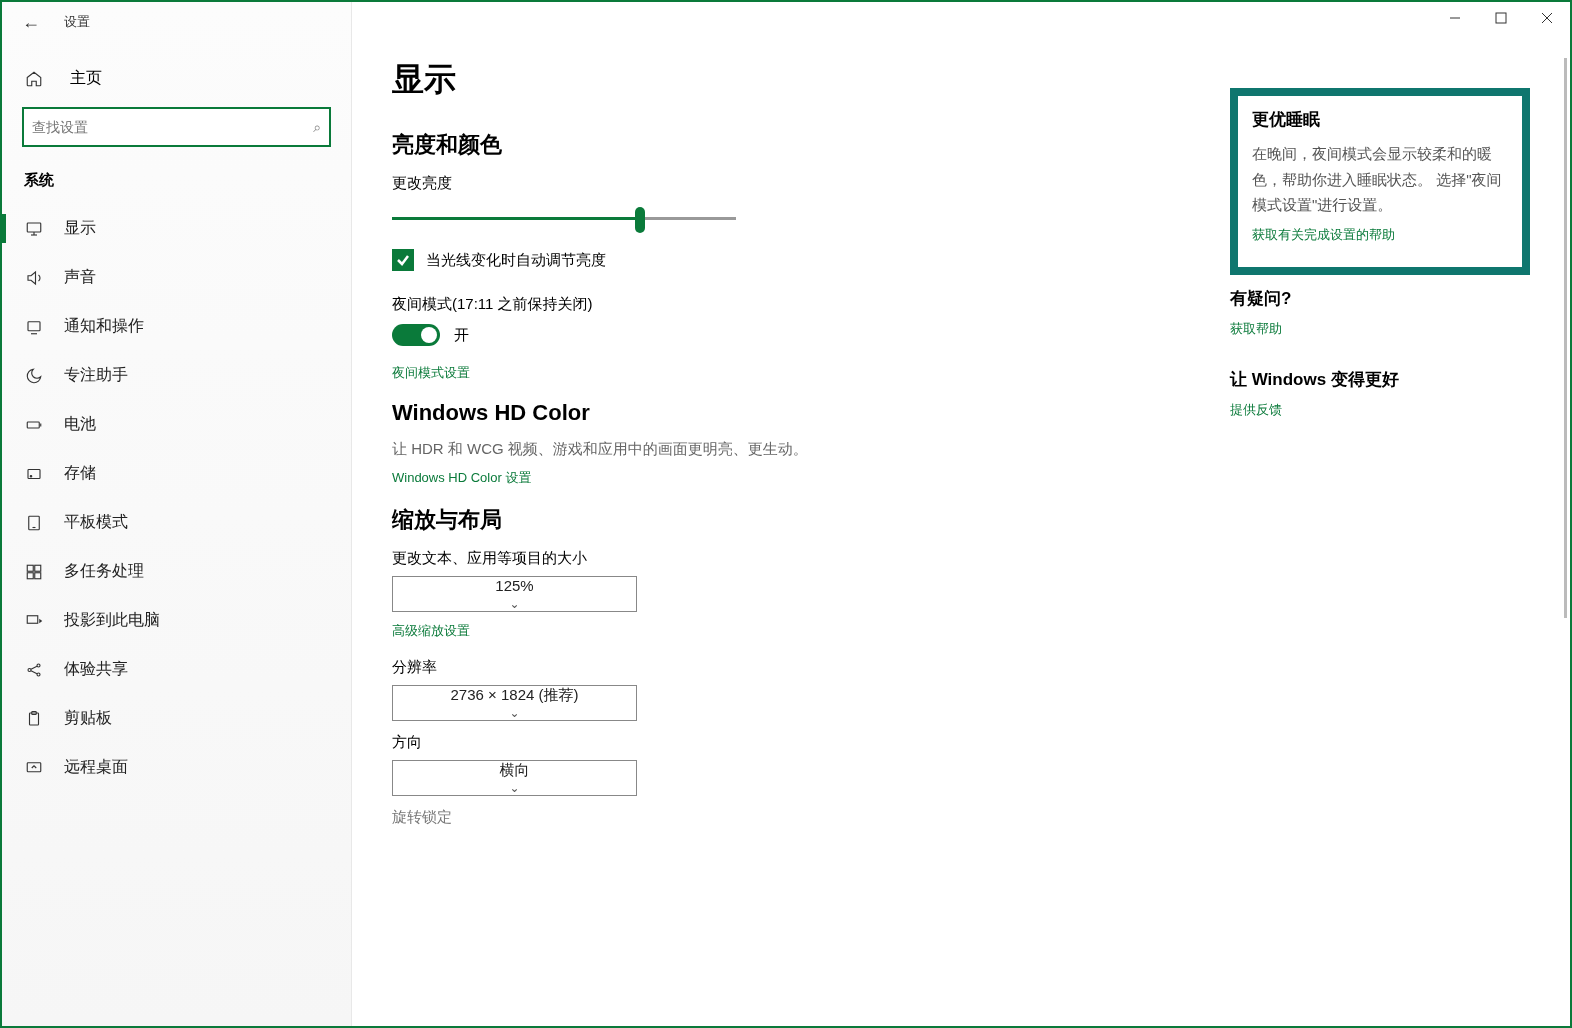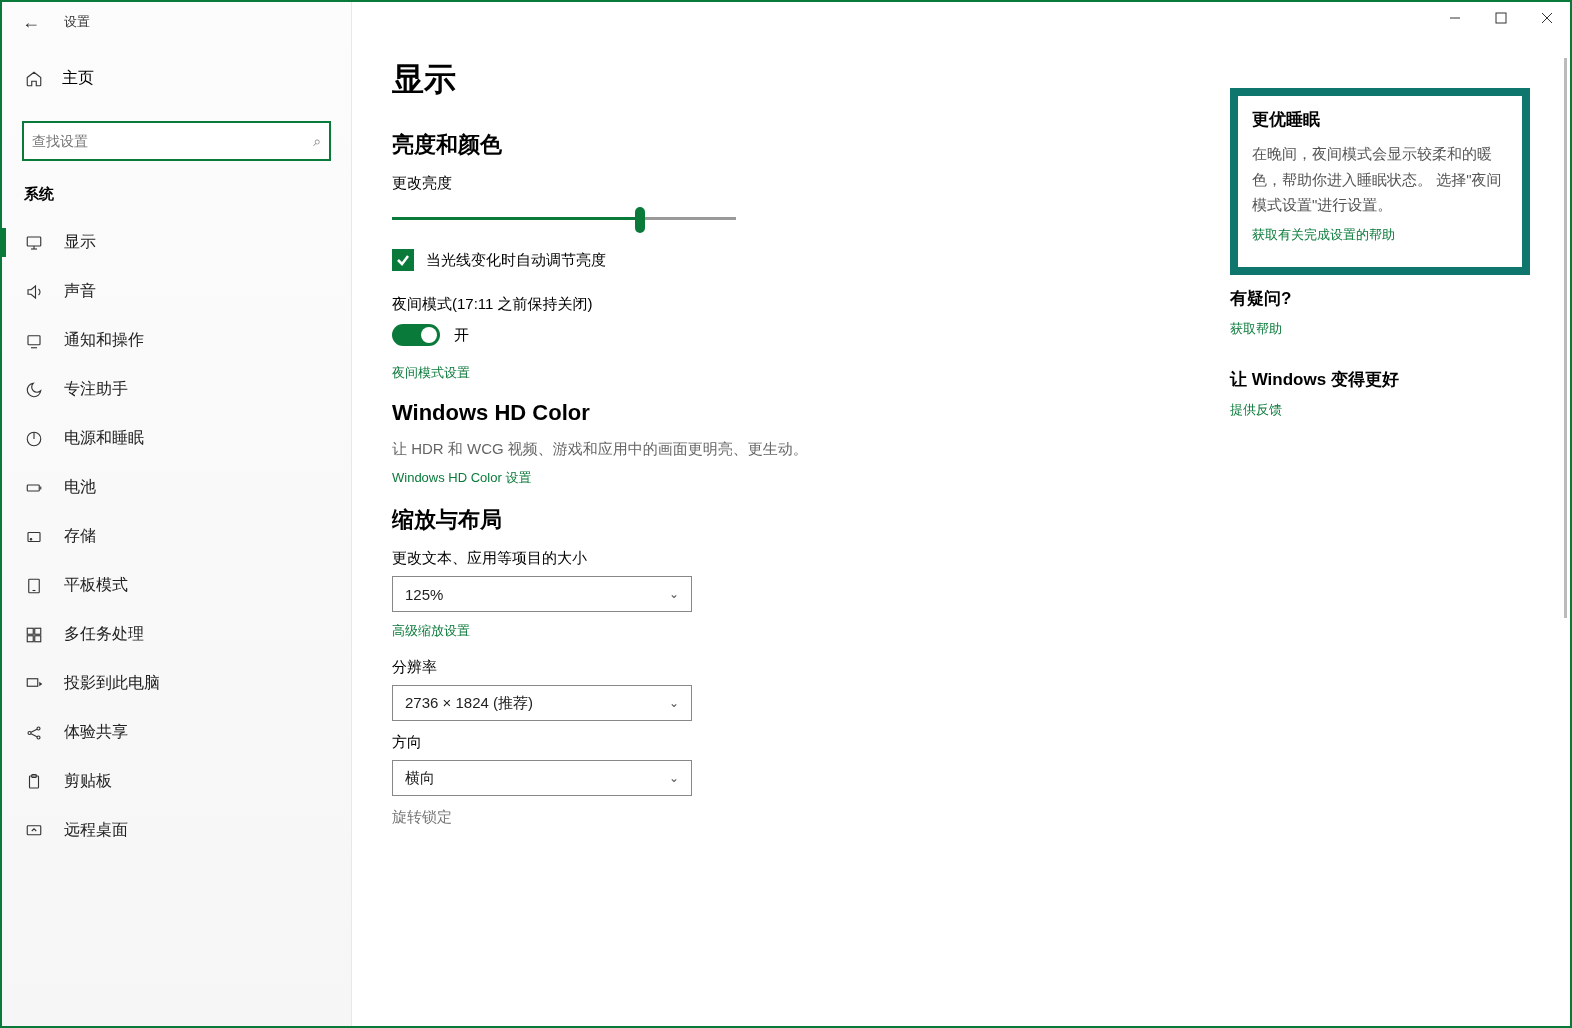--- a/index.html
+++ b/index.html
@@ -53,22 +53,22 @@
   height: 100%;
   background: linear-gradient(180deg, #fcfcfc 0%, #f6f6f6 100%);
   border-right: 1px solid #e8e8e8;
   padding-top: 56px;
   display: flex;
   flex-direction: column;
 }
 .home-row {
   display: flex;
   align-items: center;
-  gap: 18px;
-  padding: 10px 22px 32px 22px;
+  gap: 26px;
+  padding: 10px 22px 18px 22px;
   font-size: 16px;
 }
 .search-box {
   margin: 0 20px 24px 20px;
   border: 2px solid #0a7a3a;
   height: 40px;
   display: flex;
   align-items: center;
   padding: 0 8px;
   background: #fff;
@@ -169,31 +169,32 @@
 .toggle-knob {
   position: absolute;
   right: 3px; top: 3px;
   width: 16px; height: 16px;
   border-radius: 50%;
   background: #fff;
 }
 .link { color: #0a7a3a; font-size: 13px; cursor: pointer; margin: 6px 0 18px 0; display: block; }
 .muted { color: #666; font-size: 15px; margin: 10px 0 10px 0; }
 .dropdown {
-  width: 300px;
+  width: 245px;
   height: 36px;
   border: 1px solid #888;
   display: flex;
   align-items: center;
   justify-content: space-between;
   padding: 0 12px;
   font-size: 15px;
   color: #222;
   cursor: pointer;
   margin-bottom: 10px;
+  flex-direction: column;
 }
 .dropdown .chev { font-size: 12px; color: #555; }
 
 .aside {
   position: absolute;
   right: 40px;
   top: 86px;
   width: 300px;
 }
 .highlight-box {
@@ -291,29 +292,20 @@
           <span class="nav-icon">
             <svg viewBox="0 0 24 24">
               <path d="M21 13A9 9 0 1111 3a7 7 0 0010 10z"></path>
             </svg>
           </span>
           <span>专注助手</span>
         </div>
         <div class="nav-item">
           <span class="nav-icon">
             <svg viewBox="0 0 24 24">
-              <circle cx="12" cy="12" r="9"></circle>
-              <line x1="12" y1="3" x2="12" y2="12"></line>
-            </svg>
-          </span>
-          <span>电源和睡眠</span>
-        </div>
-        <div class="nav-item">
-          <span class="nav-icon">
-            <svg viewBox="0 0 24 24">
               <rect x="3" y="8" width="16" height="8" rx="1"></rect>
               <line x1="21" y1="10" x2="21" y2="14"></line>
             </svg>
           </span>
           <span>电池</span>
         </div>
         <div class="nav-item">
           <span class="nav-icon">
             <svg viewBox="0 0 24 24">
               <rect x="4" y="6" width="16" height="12" rx="1"></rect>

